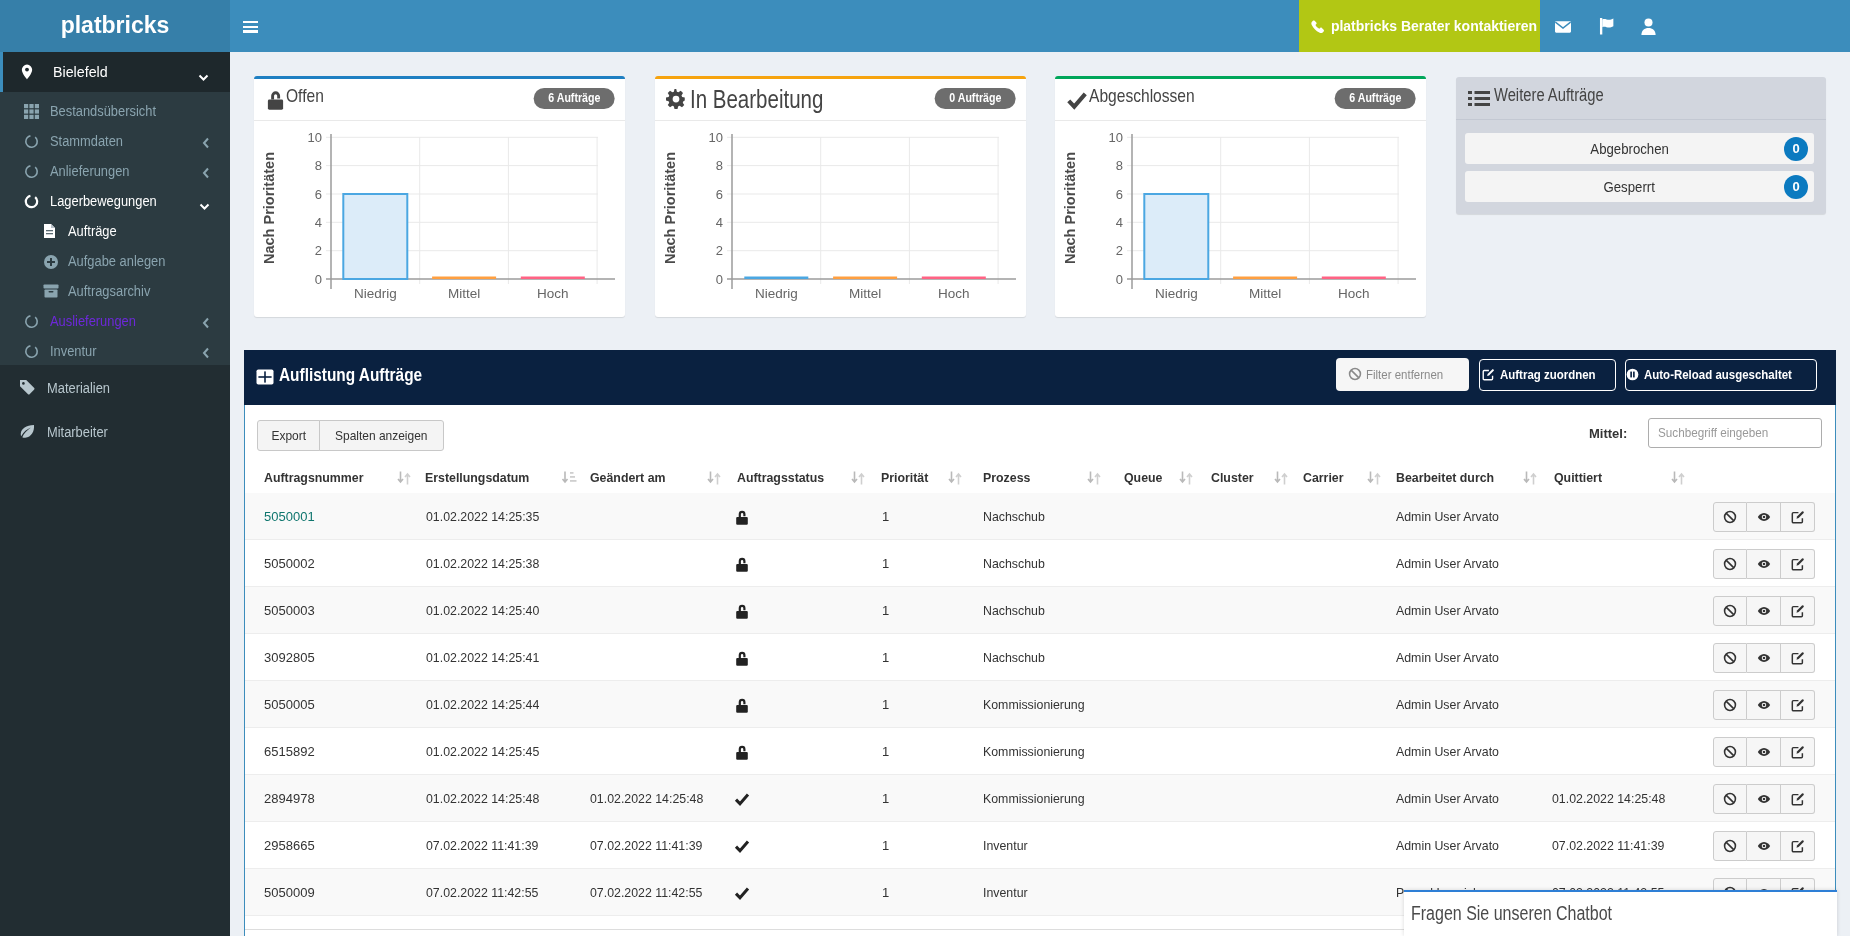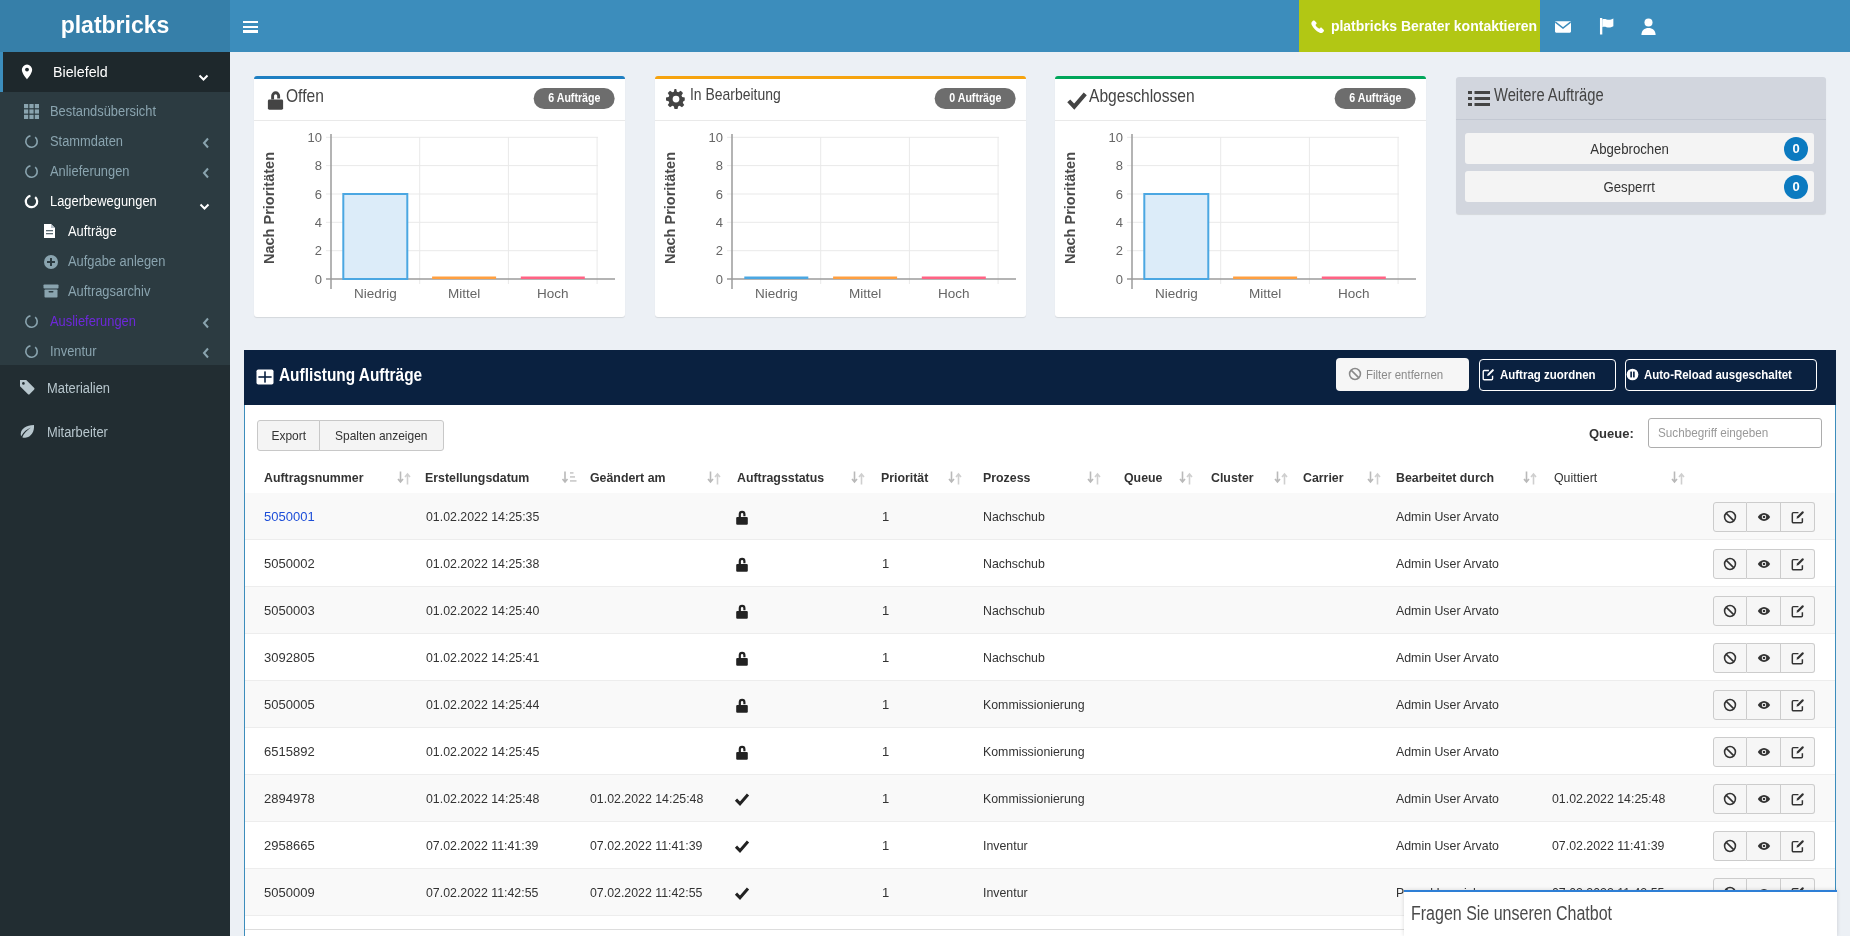--- a/index.html
+++ b/index.html
@@ -145,21 +145,21 @@
       <text x="121.3" y="176" text-anchor="middle" font-size="13.5" fill="#666">Niedrig</text>
       <text x="210.1" y="176" text-anchor="middle" font-size="13.5" fill="#666">Mittel</text>
       <text x="298.8" y="176" text-anchor="middle" font-size="13.5" fill="#666">Hoch</text>
       <text x="20" y="86" text-anchor="middle" font-size="14.5" font-weight="bold" fill="#4a4a4a" transform="rotate(-90 20 86)">Nach Prioritäten</text>
     </svg>
   </div>
 <div class="abs" style="left:655px;top:76px;width:371px;height:241px;background:#fff;border-top:3px solid #f6a30e;border-radius:3px;box-shadow:0 1px 1px rgba(0,0,0,0.1)"></div>
 <div class="abs" style="left:666px;top:89px"><svg width="20" height="20" viewBox="0 0 16 16">
       <path fill="#444" d="M15 9.2V6.8l-2.1-.5a5 5 0 0 0-.5-1.2l1.2-1.9-1.8-1.8-1.9 1.2c-.4-.2-.8-.4-1.2-.5L8.2 0 6.8 0l-.5 2.1c-.4.1-.8.3-1.2.5L3.2 1.4 1.4 3.2l1.2 1.9c-.2.4-.4.8-.5 1.2L0 6.8v2.4l2.1.5c.1.4.3.8.5 1.2l-1.2 1.9 1.8 1.8 1.9-1.2c.4.2.8.4 1.2.5l.5 2.1h2.4l.5-2.1c.4-.1.8-.3 1.2-.5l1.9 1.2 1.8-1.8-1.2-1.9c.2-.4.4-.8.5-1.2zM8 10.7A2.7 2.7 0 1 1 8 5.3a2.7 2.7 0 0 1 0 5.4z"></path>
     </svg></div>
-<div class="abs" style="left:690px;top:85px;font-size:17px;color:#444"><span style="display:inline-block;transform:scaleX(0.82);transform-origin:0 50%;white-space:nowrap">In Bearbeitung</span></div>
+<div class="abs" style="left:690px;top:85px;font-size:25px;color:#444"><span style="display:inline-block;transform:scaleX(0.82);transform-origin:0 50%;white-space:nowrap">In Bearbeitung</span></div>
 <div class="abs" style="left:1016px;top:88px;transform:translateX(-100%);background:#6d6d6d;color:#fff;font-weight:bold;font-size:12.5px;border-radius:10.5px;height:21px;line-height:21px;padding:0 10px;white-space:nowrap"><span style="display:inline-block;transform:scaleX(0.85);transform-origin:50% 50%;white-space:nowrap">0 Aufträge</span></div>
 <div class="abs" style="left:655px;top:120px;width:371px;height:1px;background:#e9e9e9"></div>
 <div class="abs" style="left:655px;top:0;width:371px;height:317px;">
     <svg width="368" height="188" style="position:absolute;left:0;top:122px" font-family="Liberation Sans, sans-serif">
       <line x1="72" y1="128.7" x2="344" y2="128.7" stroke="#e9e9e9" stroke-width="1"></line>
       <line x1="72" y1="100.3" x2="344" y2="100.3" stroke="#e9e9e9" stroke-width="1"></line>
       <line x1="72" y1="72.0" x2="344" y2="72.0" stroke="#e9e9e9" stroke-width="1"></line>
       <line x1="72" y1="43.6" x2="344" y2="43.6" stroke="#e9e9e9" stroke-width="1"></line>
       <line x1="72" y1="15.3" x2="344" y2="15.3" stroke="#e9e9e9" stroke-width="1"></line>
       <line x1="165.7" y1="15" x2="165.7" y2="162" stroke="#e9e9e9" stroke-width="1"></line>
@@ -249,21 +249,21 @@
         <path d="M13 9.5 V13.3 a1.2 1.2 0 0 1-1.2 1.2 H2.7 a1.2 1.2 0 0 1-1.2-1.2 V4.2 A1.2 1.2 0 0 1 2.7 3 h5.8" stroke="#fff" stroke-width="1.7" fill="none"></path>
         <path d="M6.3 9.9 l.6-2.5 L12.6 1.7 a1 1 0 0 1 1.4 0 l.4.4 a1 1 0 0 1 0 1.4 L8.7 9.2 z" fill="#fff"></path>
       </svg></span><span style="display:inline-block;transform:scaleX(0.85);transform-origin:0 50%;white-space:nowrap">Auftrag zuordnen</span></div>
 <div class="abs" style="left:1625px;top:359px;width:192px;height:32px;background:transparent;border:1px solid #fff;border-radius:4px;color:#fff;font-size:13.5px;font-weight:bold;line-height:30px;text-align:center;white-space:nowrap"><span style="position:relative;top:2px;margin-right:5px"><svg width="13" height="13" viewBox="0 0 16 16">
         <circle cx="8" cy="8" r="7.2" fill="#fff"></circle>
         <rect x="5.3" y="4.4" width="2" height="7.2" fill="#0a2140"></rect>
         <rect x="8.7" y="4.4" width="2" height="7.2" fill="#0a2140"></rect>
       </svg></span><span style="display:inline-block;transform:scaleX(0.85);transform-origin:0 50%;white-space:nowrap">Auto-Reload ausgeschaltet</span></div>
 <div class="abs" style="left:257px;top:420px;width:63px;height:31px;background:#f4f4f4;border:1px solid #c8c8c8;border-radius:3px 0 0 3px;color:#333;font-size:13px;text-align:center;line-height:29px"><span style="display:inline-block;transform:scaleX(0.92);transform-origin:50% 50%;white-space:nowrap">Export</span></div>
 <div class="abs" style="left:319px;top:420px;width:125px;height:31px;background:#f4f4f4;border:1px solid #c8c8c8;border-radius:0 3px 3px 0;color:#333;font-size:13px;text-align:center;line-height:29px"><span style="display:inline-block;transform:scaleX(0.92);transform-origin:50% 50%;white-space:nowrap">Spalten anzeigen</span></div>
-<div class="abs" style="left:1589px;top:426px;font-size:13px;font-weight:bold;color:#333">Queue:</div>
+<div class="abs" style="left:1589px;top:426px;font-size:13px;font-weight:bold;color:#333">Mittel:</div>
 <div class="abs" style="left:1648px;top:418px;width:174px;height:30px;background:#fff;border:1px solid #adadad;border-radius:3px;color:#999;font-size:13px;line-height:28px;padding-left:9px"><span style="display:inline-block;transform:scaleX(0.9);transform-origin:0 50%;white-space:nowrap">Suchbegriff eingeben</span></div>
 <div class="abs" style="left:264px;top:459px;height:38px;line-height:38px;font-size:13px;font-weight:bold;color:#333"><span style="display:inline-block;transform:scaleX(0.95);transform-origin:0 50%;white-space:nowrap">Auftragsnummer</span></div>
 <svg width="16" height="16" viewBox="0 0 16 16" style="position:absolute;left:397px;top:470px">
 <path d="M3.5 1.5 v10 M1 9 l2.5 3 2.5-3" stroke="#b9b9b9" stroke-width="1.6" fill="none"></path>
 <path d="M10.5 14.5 v-10 M8 7 l2.5-3 2.5 3" stroke="#cfcfcf" stroke-width="1.6" fill="none"></path>
   </svg>
 <div class="abs" style="left:425px;top:459px;height:38px;line-height:38px;font-size:13px;font-weight:bold;color:#333"><span style="display:inline-block;transform:scaleX(0.95);transform-origin:0 50%;white-space:nowrap">Erstellungsdatum</span></div>
 <svg width="16" height="16" viewBox="0 0 16 16" style="position:absolute;left:561px;top:470px">
 <path d="M4 1.5 v10 M1.5 9 l2.5 3 2.5-3" stroke="#b9b9b9" stroke-width="1.6" fill="none"></path>
 <rect x="9" y="2" width="3.5" height="1.8" fill="#cfcfcf"></rect>
@@ -303,28 +303,28 @@
 <div class="abs" style="left:1303px;top:459px;height:38px;line-height:38px;font-size:13px;font-weight:bold;color:#333"><span style="display:inline-block;transform:scaleX(0.95);transform-origin:0 50%;white-space:nowrap">Carrier</span></div>
 <svg width="16" height="16" viewBox="0 0 16 16" style="position:absolute;left:1367px;top:470px">
 <path d="M3.5 1.5 v10 M1 9 l2.5 3 2.5-3" stroke="#b9b9b9" stroke-width="1.6" fill="none"></path>
 <path d="M10.5 14.5 v-10 M8 7 l2.5-3 2.5 3" stroke="#cfcfcf" stroke-width="1.6" fill="none"></path>
   </svg>
 <div class="abs" style="left:1396px;top:459px;height:38px;line-height:38px;font-size:13px;font-weight:bold;color:#333"><span style="display:inline-block;transform:scaleX(0.95);transform-origin:0 50%;white-space:nowrap">Bearbeitet durch</span></div>
 <svg width="16" height="16" viewBox="0 0 16 16" style="position:absolute;left:1523px;top:470px">
 <path d="M3.5 1.5 v10 M1 9 l2.5 3 2.5-3" stroke="#b9b9b9" stroke-width="1.6" fill="none"></path>
 <path d="M10.5 14.5 v-10 M8 7 l2.5-3 2.5 3" stroke="#cfcfcf" stroke-width="1.6" fill="none"></path>
   </svg>
-<div class="abs" style="left:1554px;top:459px;height:38px;line-height:38px;font-size:13px;font-weight:normal;color:#333"><span style="display:inline-block;transform:scaleX(0.95);transform-origin:0 50%;white-space:nowrap">Quittiert</span></div>
+<div class="abs" style="left:1554px;top:459px;height:38px;line-height:38px;font-size:13px;font-weight:bold;color:#333"><span style="display:inline-block;transform:scaleX(0.95);transform-origin:0 50%;white-space:nowrap">Quittiert</span></div>
 <svg width="16" height="16" viewBox="0 0 16 16" style="position:absolute;left:1671px;top:470px">
 <path d="M3.5 1.5 v10 M1 9 l2.5 3 2.5-3" stroke="#b9b9b9" stroke-width="1.6" fill="none"></path>
 <path d="M10.5 14.5 v-10 M8 7 l2.5-3 2.5 3" stroke="#cfcfcf" stroke-width="1.6" fill="none"></path>
   </svg>
 <div class="abs" style="left:245px;top:493px;width:1590px;height:1px;background:#d8d8d8"></div>
 <div class="abs" style="left:245px;top:493px;width:1590px;height:47px;background:#f9f9f9;border-bottom:1px solid #ededed"></div>
-<div class="abs" style="left:264px;top:493px;height:47px;line-height:47px;font-size:13px;color:#1d4ed8">5050001</div>
+<div class="abs" style="left:264px;top:493px;height:47px;line-height:47px;font-size:13px;color:#0f766e">5050001</div>
 <div class="abs" style="left:426px;top:493px;height:47px;line-height:47px;font-size:13px;color:#333"><span style="display:inline-block;transform:scaleX(0.95);transform-origin:0 50%;white-space:nowrap">01.02.2022 14:25:35</span></div>
 <div class="abs" style="left:734px;top:508.5px"><svg width="16" height="16" viewBox="0 0 16 16">
       <rect x="2.2" y="8" width="11.6" height="7.8" rx="1.1" fill="#222"></rect>
       <path d="M4.7 8 V5.2 a3.4 3.4 0 0 1 6.8 0 V7.2 h-2.2 V5.2 a1.2 1.2 0 0 0-2.4 0 V8 z" fill="#222"></path>
     </svg></div>
 <div class="abs" style="left:882px;top:493px;height:47px;line-height:47px;font-size:13px;color:#333">1</div>
 <div class="abs" style="left:983px;top:493px;height:47px;line-height:47px;font-size:13px;color:#333"><span style="display:inline-block;transform:scaleX(0.95);transform-origin:0 50%;white-space:nowrap">Nachschub</span></div>
 <div class="abs" style="left:1396px;top:493px;height:47px;line-height:47px;font-size:13px;color:#333"><span style="display:inline-block;transform:scaleX(0.95);transform-origin:0 50%;white-space:nowrap">Admin User Arvato</span></div>
 <div class="abs" style="left:1713px;top:501.5px;width:34px;height:30px;background:#f6f6f6;border:1px solid #ccc;border-radius:3px 0 0 3px;text-align:center;padding-top:7px"><svg width="14" height="14" viewBox="0 0 16 16">
       <circle cx="8" cy="8" r="6.2" stroke="#333" stroke-width="1.8" fill="none"></circle>

